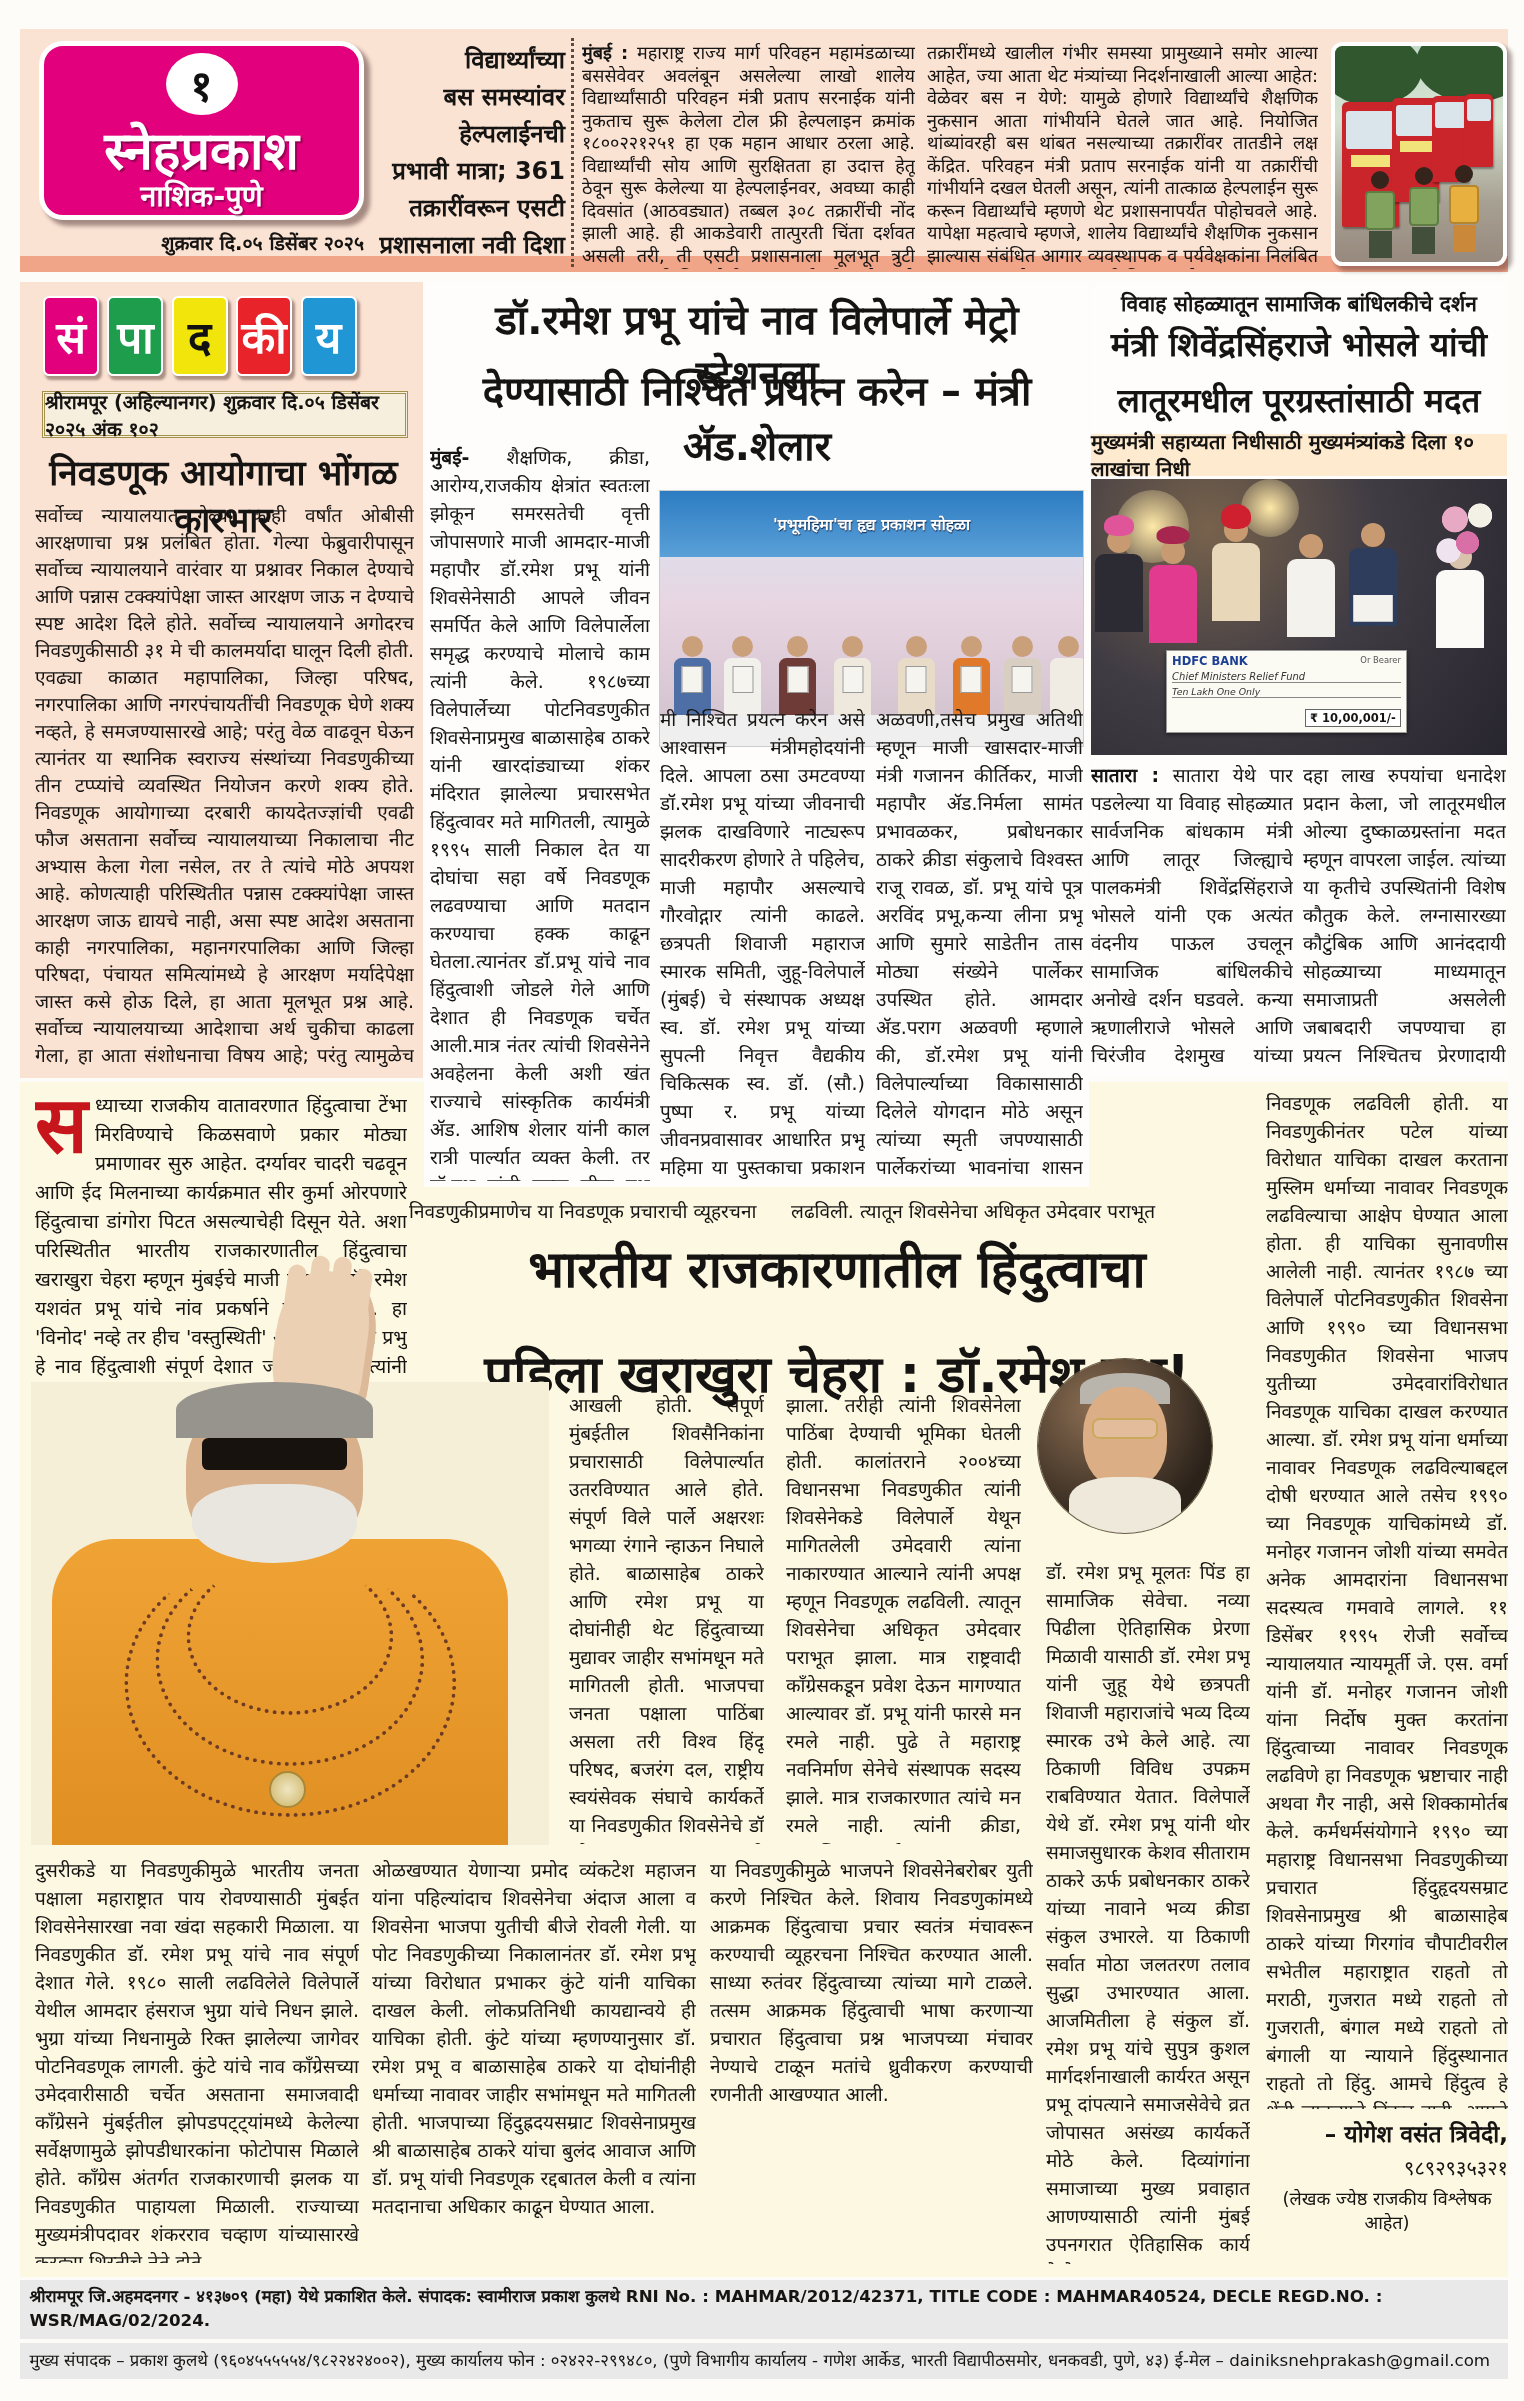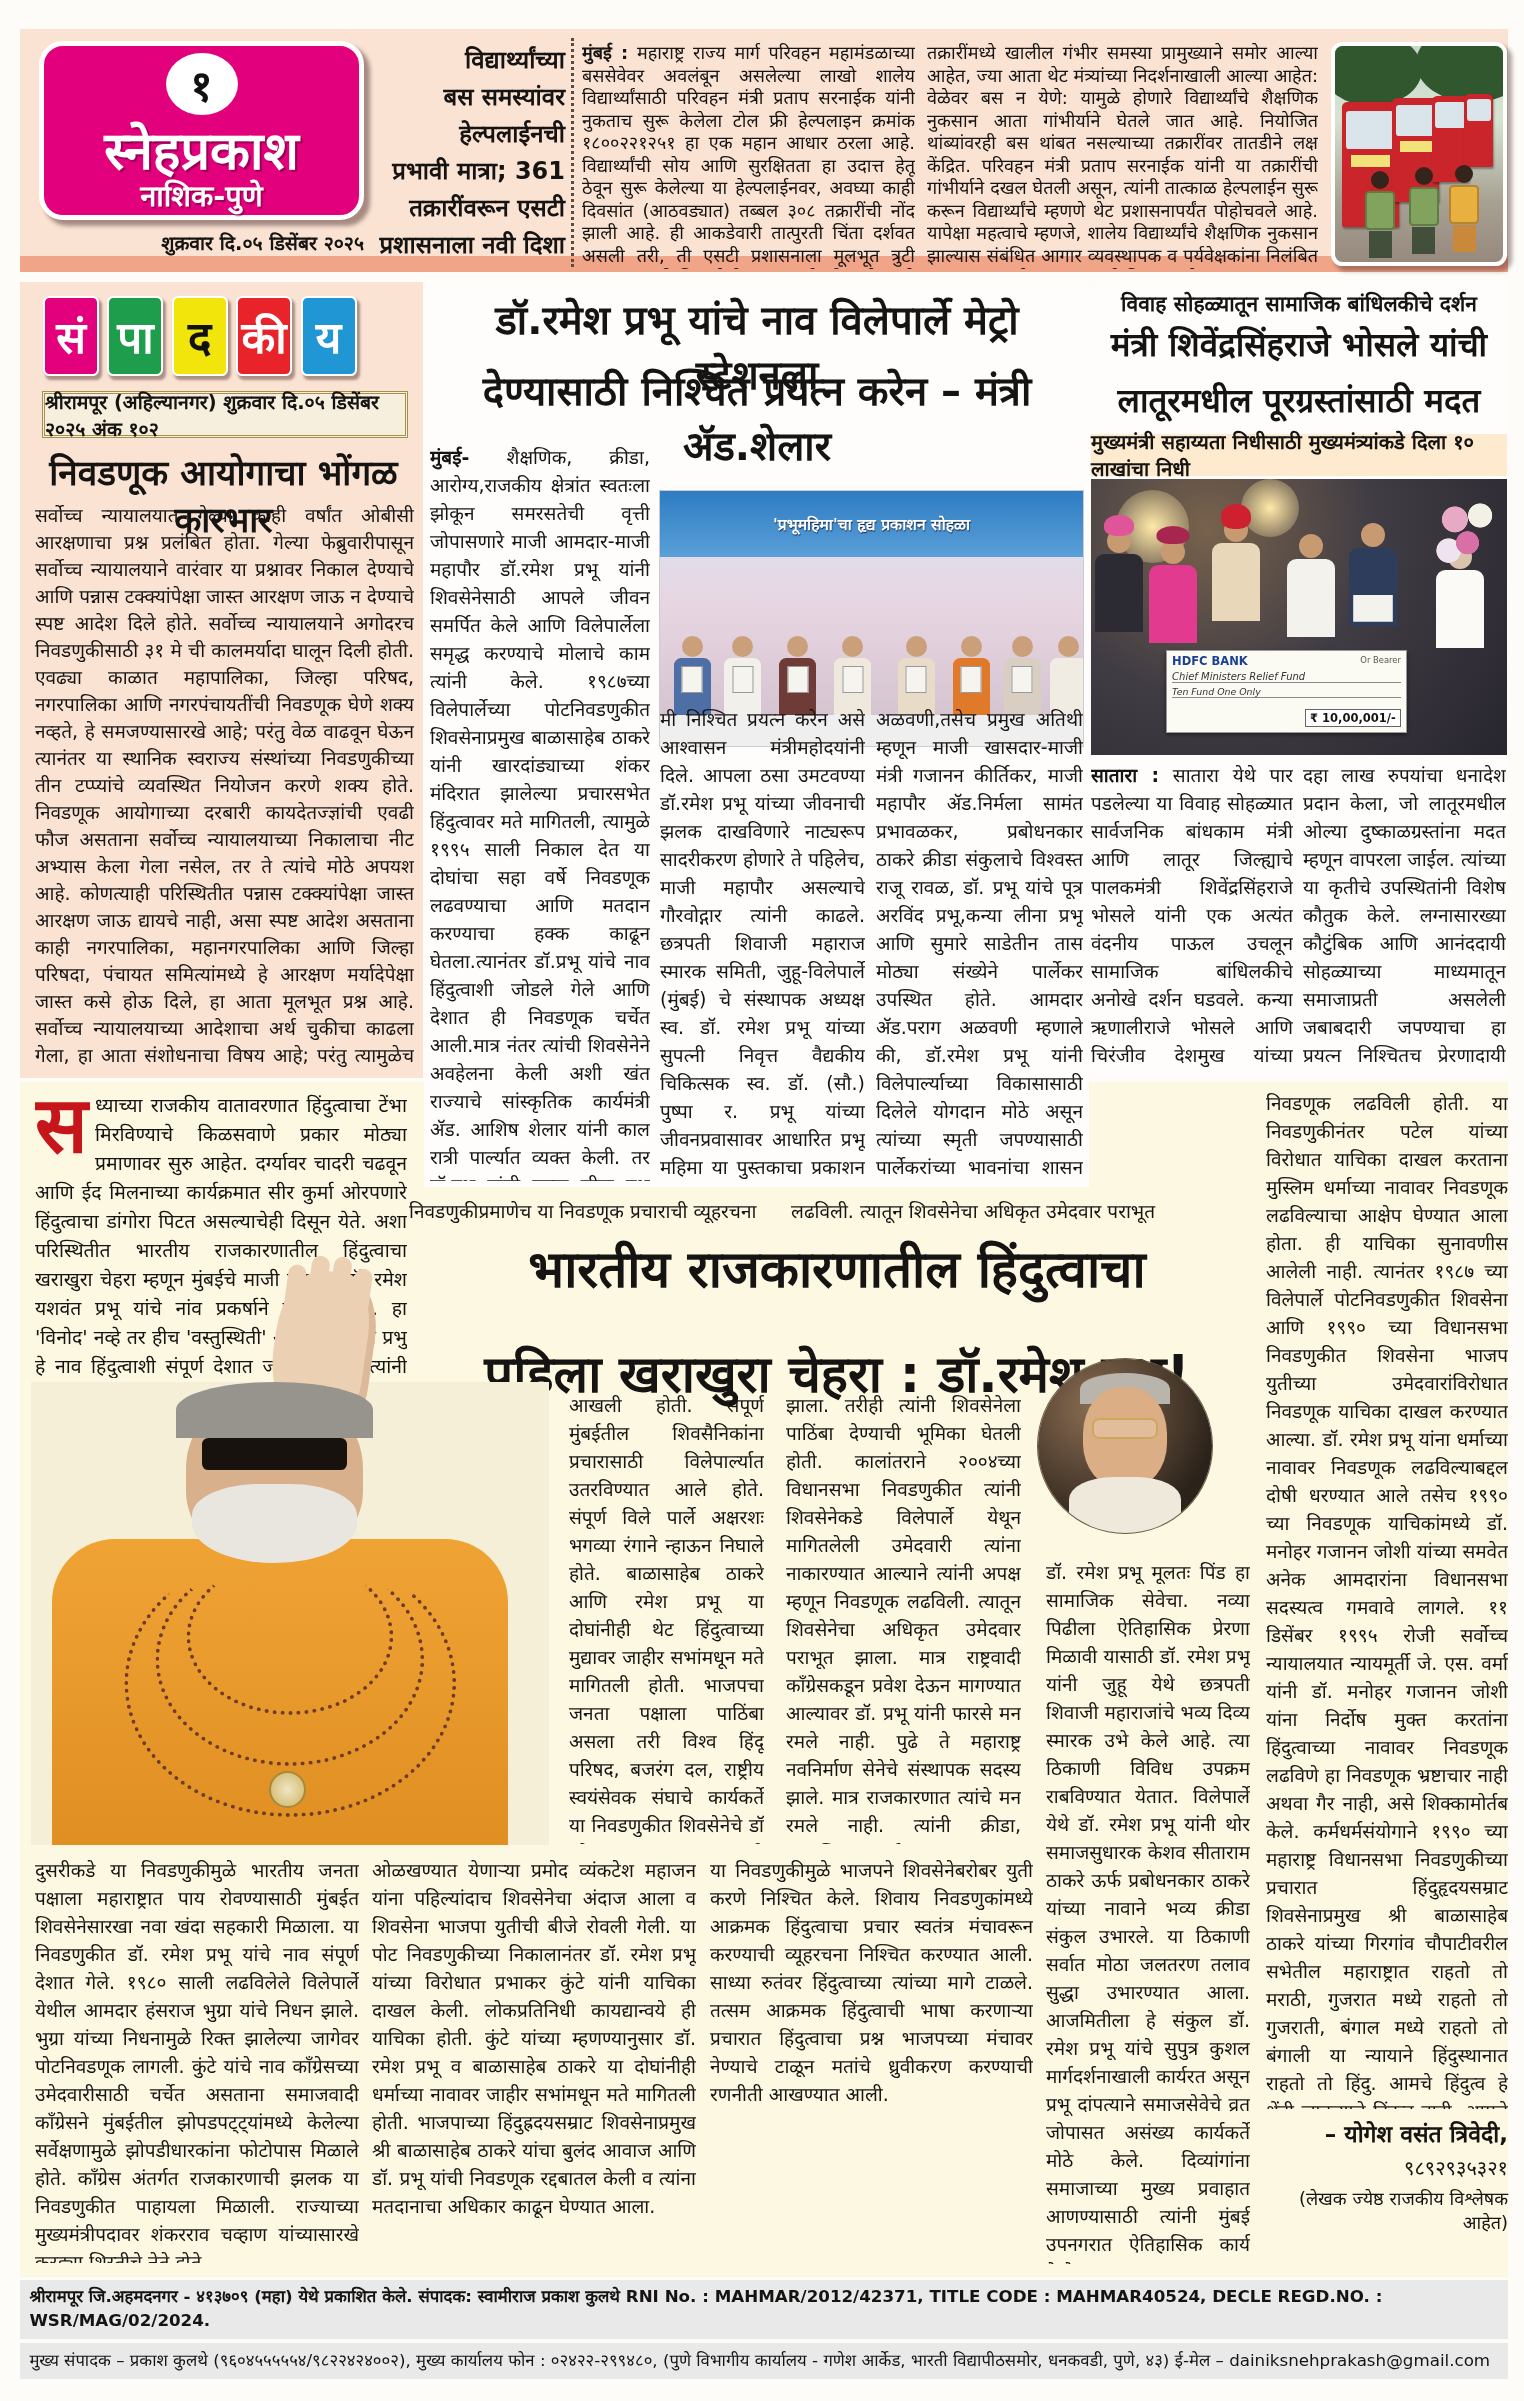--- a/index.html
+++ b/index.html
@@ -137,21 +137,21 @@
                   background:radial-gradient(circle at 32% 28%, #8a6d52, #2b221a 72%); box-shadow:0 0 0 1px #6b5c44; }
   .pp-face { position:absolute; left:26%; top:16%; width:48%; height:58%; background:#dcae86; border-radius:46% 46% 44% 44%; }
   .pp-hair { position:absolute; left:24%; top:8%; width:52%; height:18%; background:#b9b4ac; border-radius:50% 50% 0 0; }
   .pp-glass { position:absolute; left:31%; top:34%; width:38%; height:12%;
               border:2.1px solid #caa95e; border-radius:7.3px; background:rgba(255,255,255,.18); }
   .pp-shirt { position:absolute; left:18%; top:68%; width:64%; height:32%; background:#efe9dc; border-radius:40% 40% 0 0; }
 
   .sig-block { left:1266px; top:2117px; width:242px; height:146px; }
   .sig-name { text-align:right; font-size:23px; font-weight:bold; }
   .sig-phone { text-align:right; font-size:20px; margin-top:5.2px; }
-  .sig-note { text-align:right; font-size:18px; margin-top:5.2px; }
+  .sig-note { text-align:center; font-size:18px; margin-top:5.2px; }
 
   
   .foot1 { left:20px; top:2280px; width:1488px; height:59px; background:#e9e9e9; padding:4.2px 9.4px;
            font-size:16.7px; line-height:24px; font-weight:bold; overflow:hidden; }
   .foot2 { left:20px; top:2343px; width:1488px; height:36px; background:#e9e9e9; padding:5.2px 9.4px;
            font-size:16.7px; overflow:hidden; white-space:nowrap; }
 </style>
 </head>
 <body>
 
@@ -314,21 +314,21 @@
     </div>
   <div class="person" style="left:83%;top:24%;">
       <div class="ph" style="background:#d9c3ad;"></div>
       <div class="pb" style="background:#fbfaf6;"></div>
     </div>
   <div class="bouquet"></div>
   <div class="cheque">
     <div class="bearer">Or Bearer</div>
     <div class="bank">HDFC BANK</div>
     <div class="payee">Chief Ministers Relief Fund</div>
-    <div class="words">Ten Fund One Only</div>
+    <div class="words">Ten Lakh One Only</div>
     <div class="amt">₹ 10,00,001/-</div>
   </div>
 </div>
 
 <div class="abs w-col w-col1 just"><span class="lead-word">सातारा :</span> <span>सातारा येथे पार पडलेल्या या विवाह सोहळ्यात सार्वजनिक बांधकाम मंत्री आणि लातूर जिल्ह्याचे पालकमंत्री शिवेंद्रसिंहराजे भोसले यांनी एक अत्यंत वंदनीय पाऊल उचलून सामाजिक बांधिलकीचे अनोखे दर्शन घडवले. कन्या ऋणालीराजे भोसले आणि चिरंजीव देशमुख यांच्या शुभविवाह सोहळ्यात, त्यांनी लातूर जिल्ह्यातील ओल्या दुष्काळग्रस्तांसाठी १० लाख रुपयांचा निधी मुख्यमंत्री सहाय्यता निधीसाठी मुख्यमंत्री देवेंद्र फडणवीस यांच्याकडे सुपूर्द केला. इकडे, सातारा येथील अजिंक्यतारा साखर कारखाना परिसरात पार पडलेल्या विवाह सोहळ्याला मुख्यमंत्री देवेंद्र फडणवीस यांच्यासह उपमुख्यमंत्री एकनाथ शिंदे यांच्यासह अन्य मंत्री, आमदार आणि विविध क्षेत्रांतील मान्यवर उपस्थित होते.</span></div>
 <div class="abs w-col w-col2 just">दहा लाख रुपयांचा धनादेश प्रदान केला, जो लातूरमधील ओल्या दुष्काळग्रस्तांना मदत म्हणून वापरला जाईल. त्यांच्या या कृतीचे उपस्थितांनी विशेष कौतुक केले. लग्नासारख्या कौटुंबिक आणि आनंददायी सोहळ्याच्या माध्यमातून समाजाप्रती असलेली जबाबदारी जपण्याचा हा प्रयत्न निश्चितच प्रेरणादायी आहे. ओल्या दुष्काळाच्या संकटात सापडलेल्या लातूर जिल्ह्यातील जनतेसाठी हा निधी मोठा आधार ठरेल, अशी अपेक्षा व्यक्त केली जात आहे. या विवाह सोहळ्यामध्ये अनेक राजकीय आणि सामाजिक क्षेत्रांतील महत्त्वाच्या व्यक्ती उपस्थित होत्या. या सर्वांसमोर भोसले यांनी केलेली ही मदत सामाजिक उत्तरदायित्वाची आणि नेतृत्वाची प्रखर जाणीव करून देणारी आहे. त्यांच्या या उदात्त कृतीमुळे समाजात एक सकारात्मक संदेश गेला आहे.</div>
 
 <div class="abs f-frag f-frag1">निवडणुकीप्रमाणेच या निवडणूक प्रचाराची व्यूहरचना</div>
 <div class="abs f-frag f-frag2">लढविली. त्यातून शिवसेनेचा अधिकृत उमेदवार पराभूत</div>
 <div class="abs f-h" style="top:1232px;">भारतीय राजकारणातील हिंदुत्वाचा</div>

